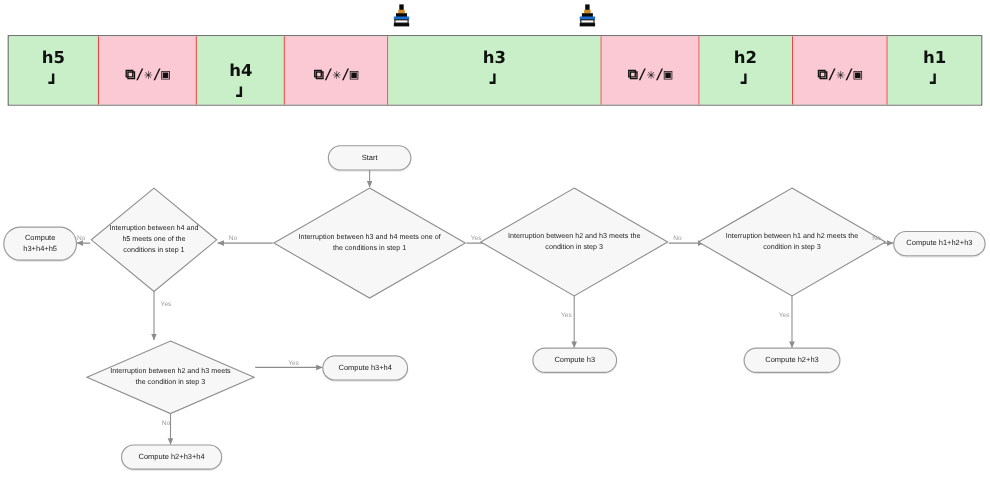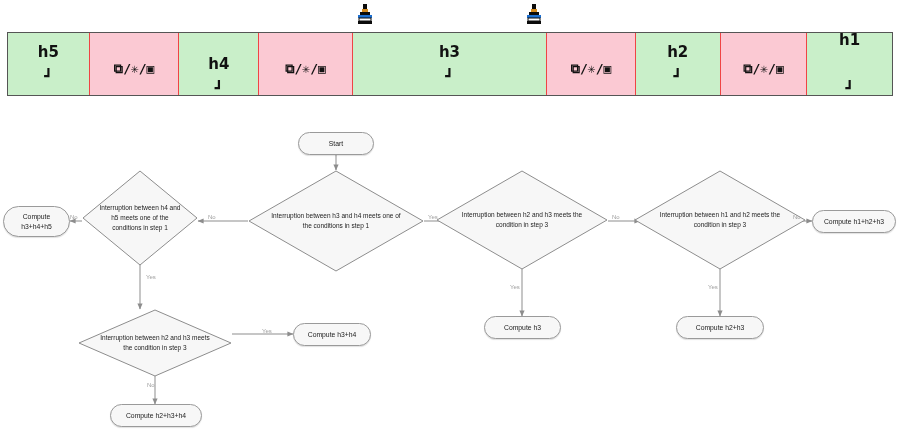--- a/index.html
+++ b/index.html
@@ -50,21 +50,21 @@
   }
   .seg {
     box-sizing: border-box;
     border-right: 1px solid #ef4444;
     display: flex;
     flex-direction: column;
     align-items: center;
     justify-content: center;
     position: relative;
   }
-  .seg:last-child { border-right: none; justify-content: space-between; }
+  .seg:last-child { border-right: none; }
   .seg.state {
     background: #c9efc9;
   }
   .seg.event {
     background: #fbc9d3;
   }
   .seg-label {
     font-family: "DejaVu Sans", sans-serif;
     font-weight: bold;
     font-size: 15px;

